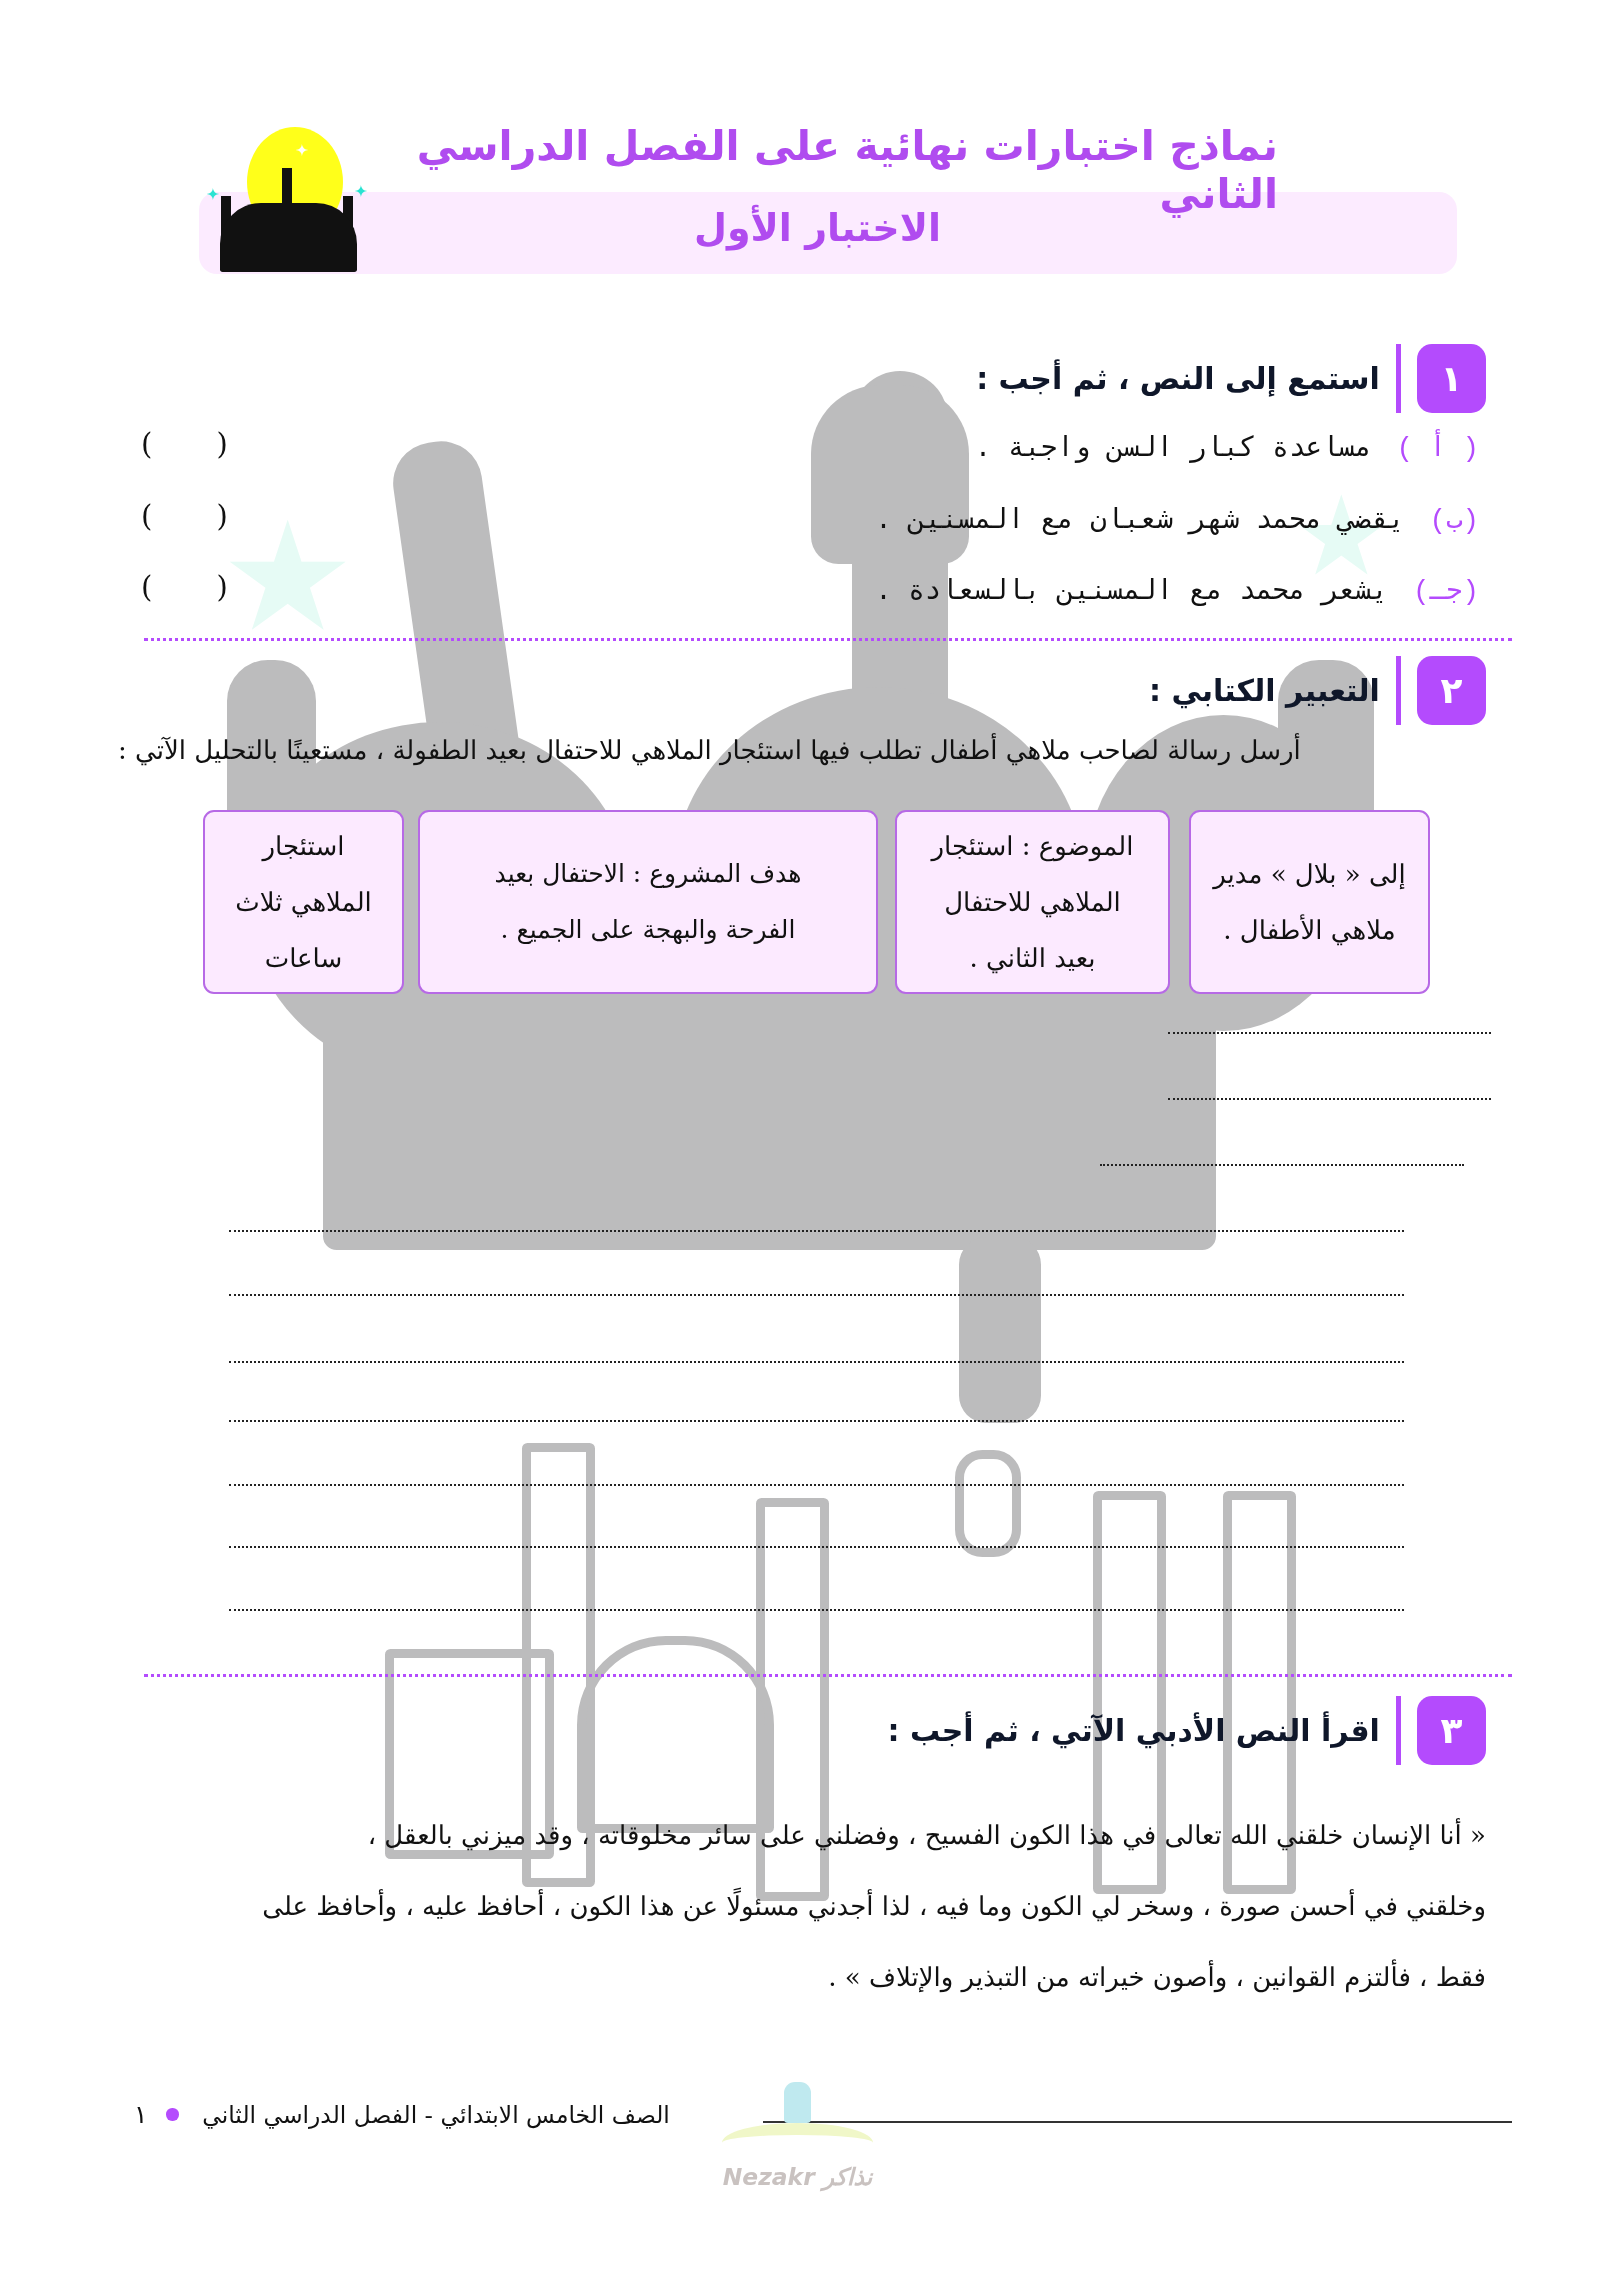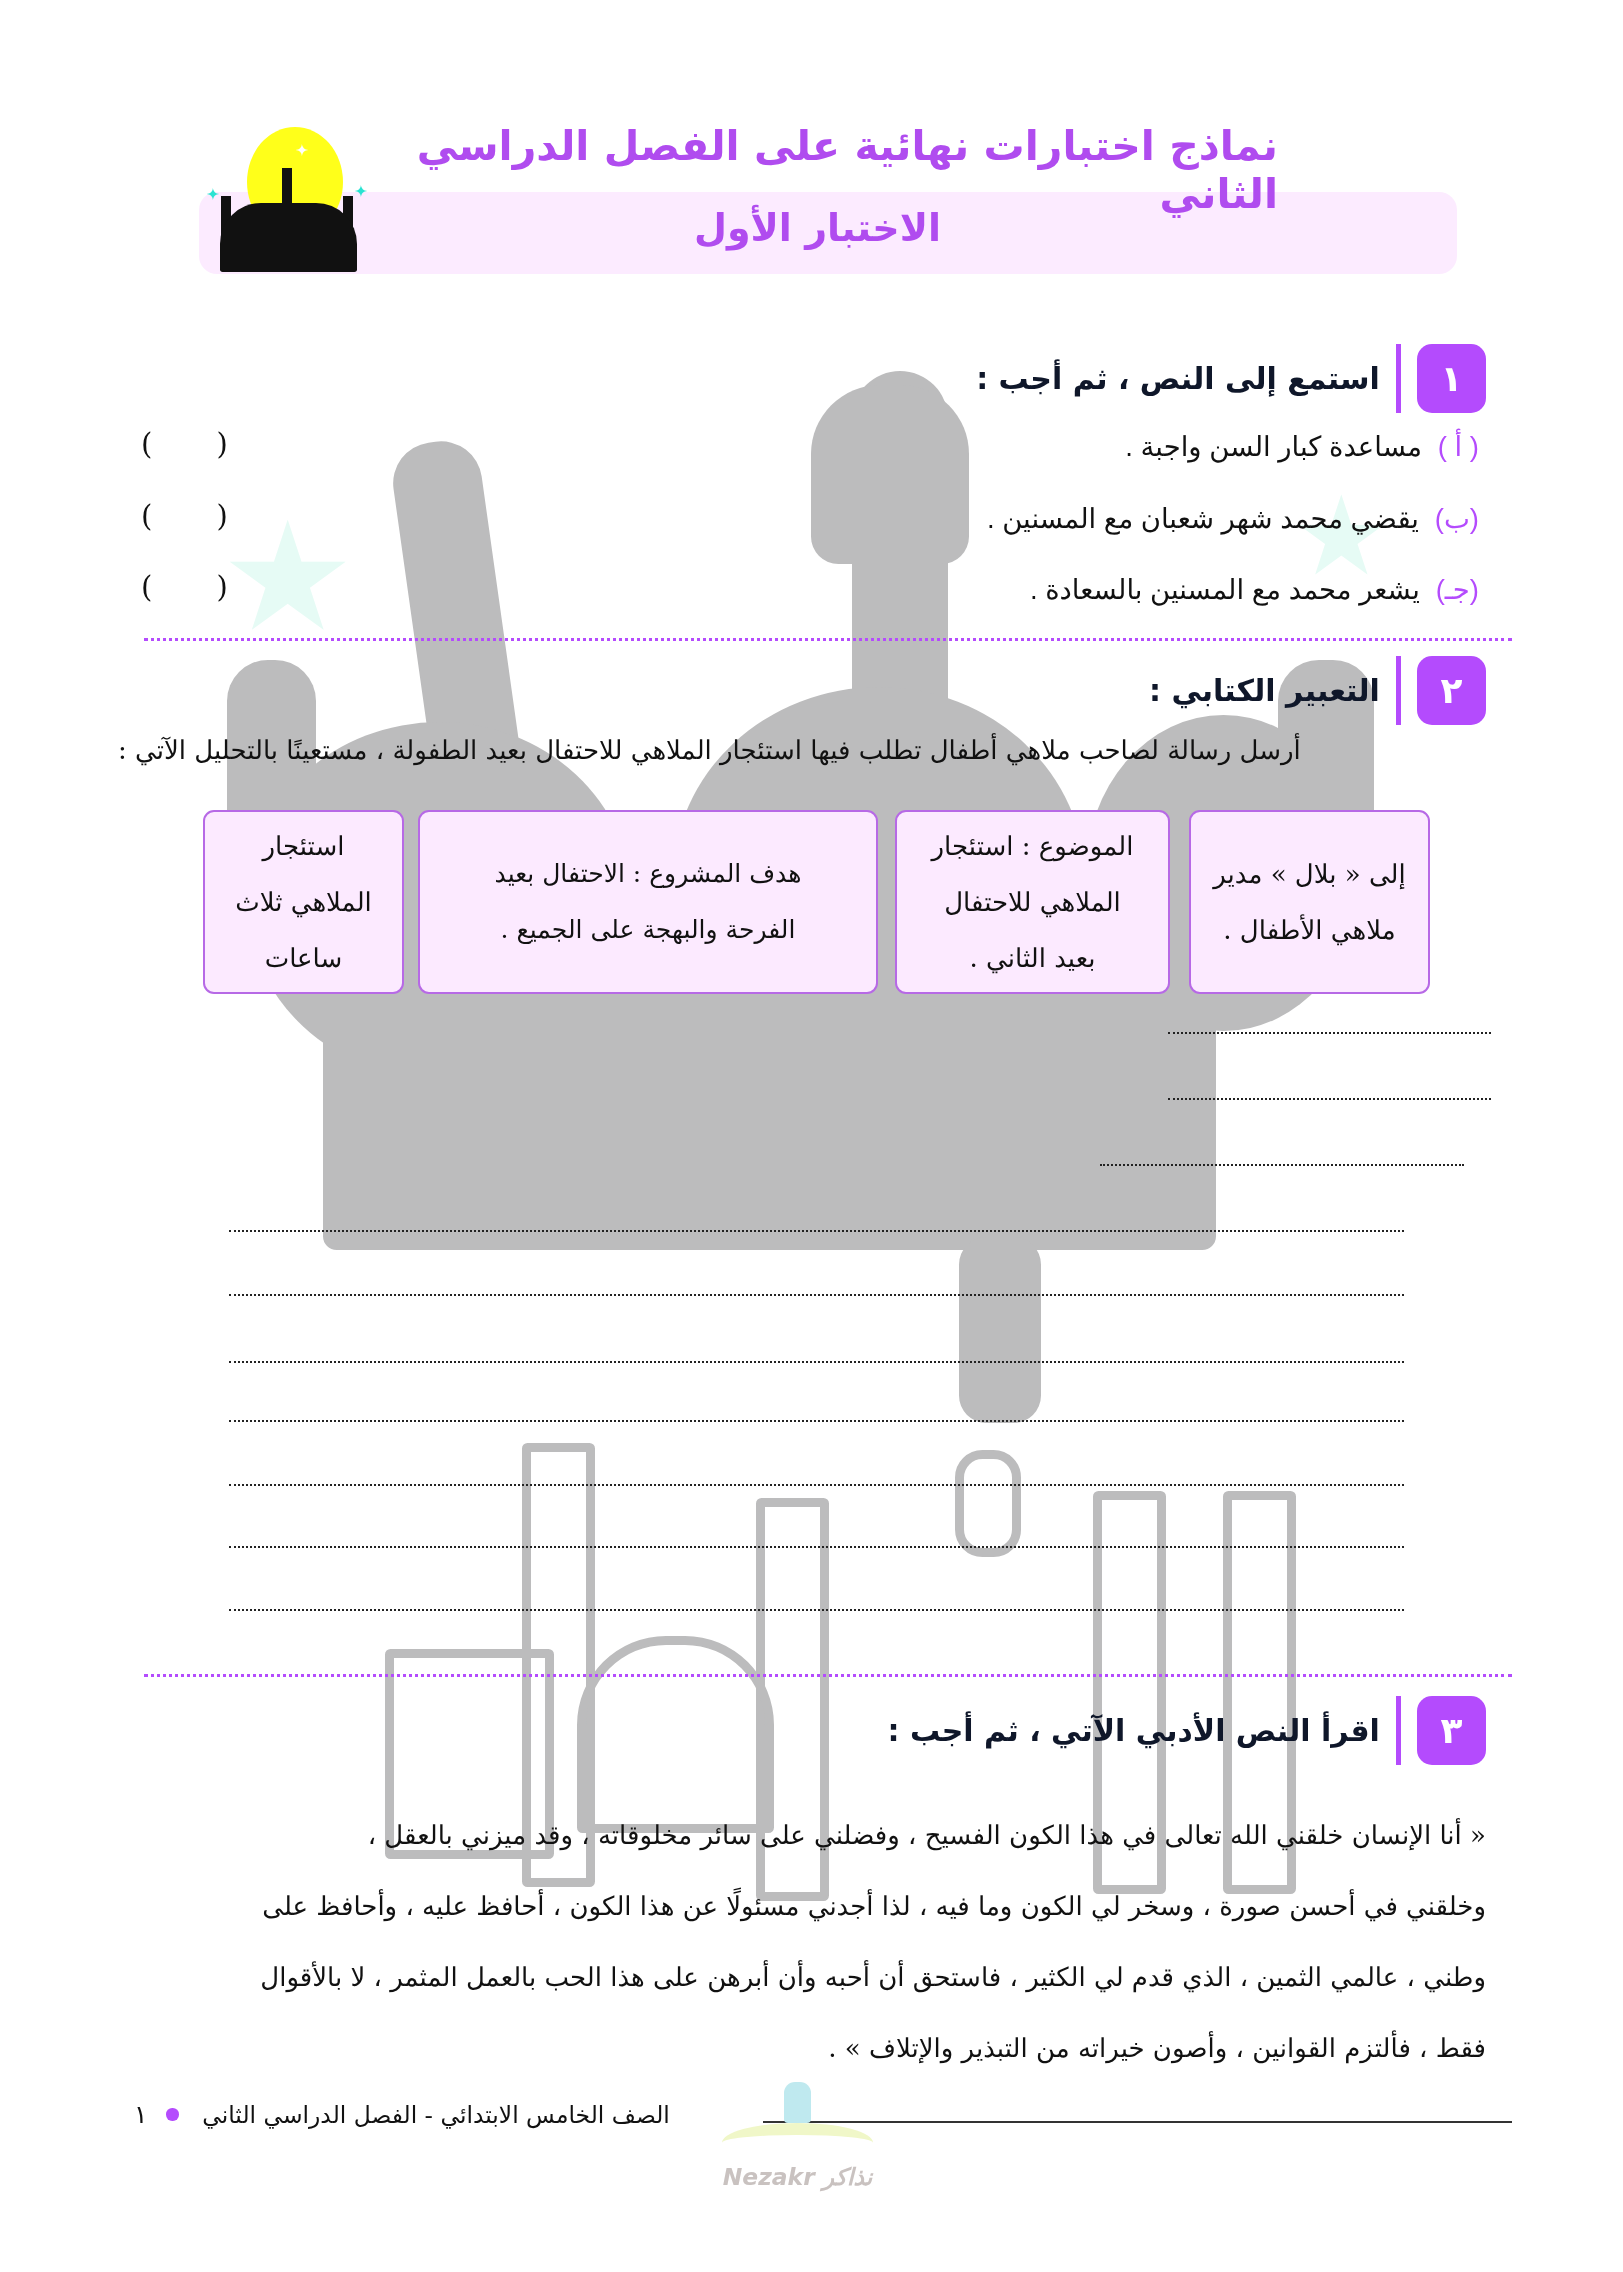--- a/index.html
+++ b/index.html
@@ -27,21 +27,21 @@
   .logo .spark { position:absolute; color:#29e3d2; font-size:16.5px; }
 
   
   .sec { position:absolute; right:137px; height:69px; display:flex; flex-direction:row-reverse; align-items:center; }
   .badge { width:69px; height:69px; border-radius:15px; background:#b44bfd; color:#fff;
            font-size:36px; font-weight:bold; display:flex; align-items:center; justify-content:center; }
   .sec .bar { width:4.1px; height:69px; background:#b44bfd; margin:0 16.5px; }
   .sec .title { font-size:30px; font-weight:bold; direction:rtl; color:#0f172a; }
 
   
-  .item { position:absolute; right:144px; font-size:27.5px; direction:rtl; font-family:Liberation Sans, sans-serif; }
+  .item { position:absolute; right:144px; font-size:27.5px; direction:rtl; font-family:Liberation Mono, monospace; }
   .item .lbl { color:#b44bfd; margin-left:8.2px; }
   .paren { position:absolute; left:141px; font-size:29px; font-family:"DejaVu Serif","Liberation Serif",serif; letter-spacing:27.5px; }
 
   .sep { position:absolute; left:144px; width:1368px; border-top:3.4px dotted #b44bfd; }
   .wline { position:absolute; border-top:2.7px dotted #222; }
 
   .prompt { position:absolute; right:137px; top:735px; width:1368px; font-size:26px; direction:rtl;
             font-family:"DejaVu Serif","Liberation Serif",serif; text-align:left; white-space:nowrap; }
 
   .card { position:absolute; top:810px; height:184px; background:#fceaff; border:2.7px solid #b769e6;
@@ -183,21 +183,20 @@
 
 <div class="sec layer" style="top:1696px;">
   <div class="badge">٣</div>
   <div class="bar"></div>
   <div class="title">اقرأ النص الأدبي الآتي ، ثم أجب :</div>
 </div>
 
 <div class="passage layer">
   <div>« أنا الإنسان خلقني الله تعالى في هذا الكون الفسيح ، وفضلني على سائر مخلوقاته ، وقد ميزني بالعقل ،</div>
   <div>وخلقني في أحسن صورة ، وسخر لي الكون وما فيه ، لذا أجدني مسئولًا عن هذا الكون ، أحافظ عليه ، وأحافظ على</div>
-  <div>وطني ، عالمي الثمين ، الذي قدم لي الكثير ، فاستحق أن أحبه وأن أبرهن على هذا الحب بالعمل المثمر ، لا بالأقوال</div>
   <div>فقط ، فألتزم القوانين ، وأصون خيراته من التبذير والإتلاف » .</div>
 </div>
 
 <div class="footer layer">
   <span class="pg">١</span>
   <span class="dot"></span>
   <span class="txt">الصف الخامس الابتدائي - الفصل الدراسي الثاني</span>
 </div>
 <div class="footer-rule layer"></div>
 <div class="brand layer">

